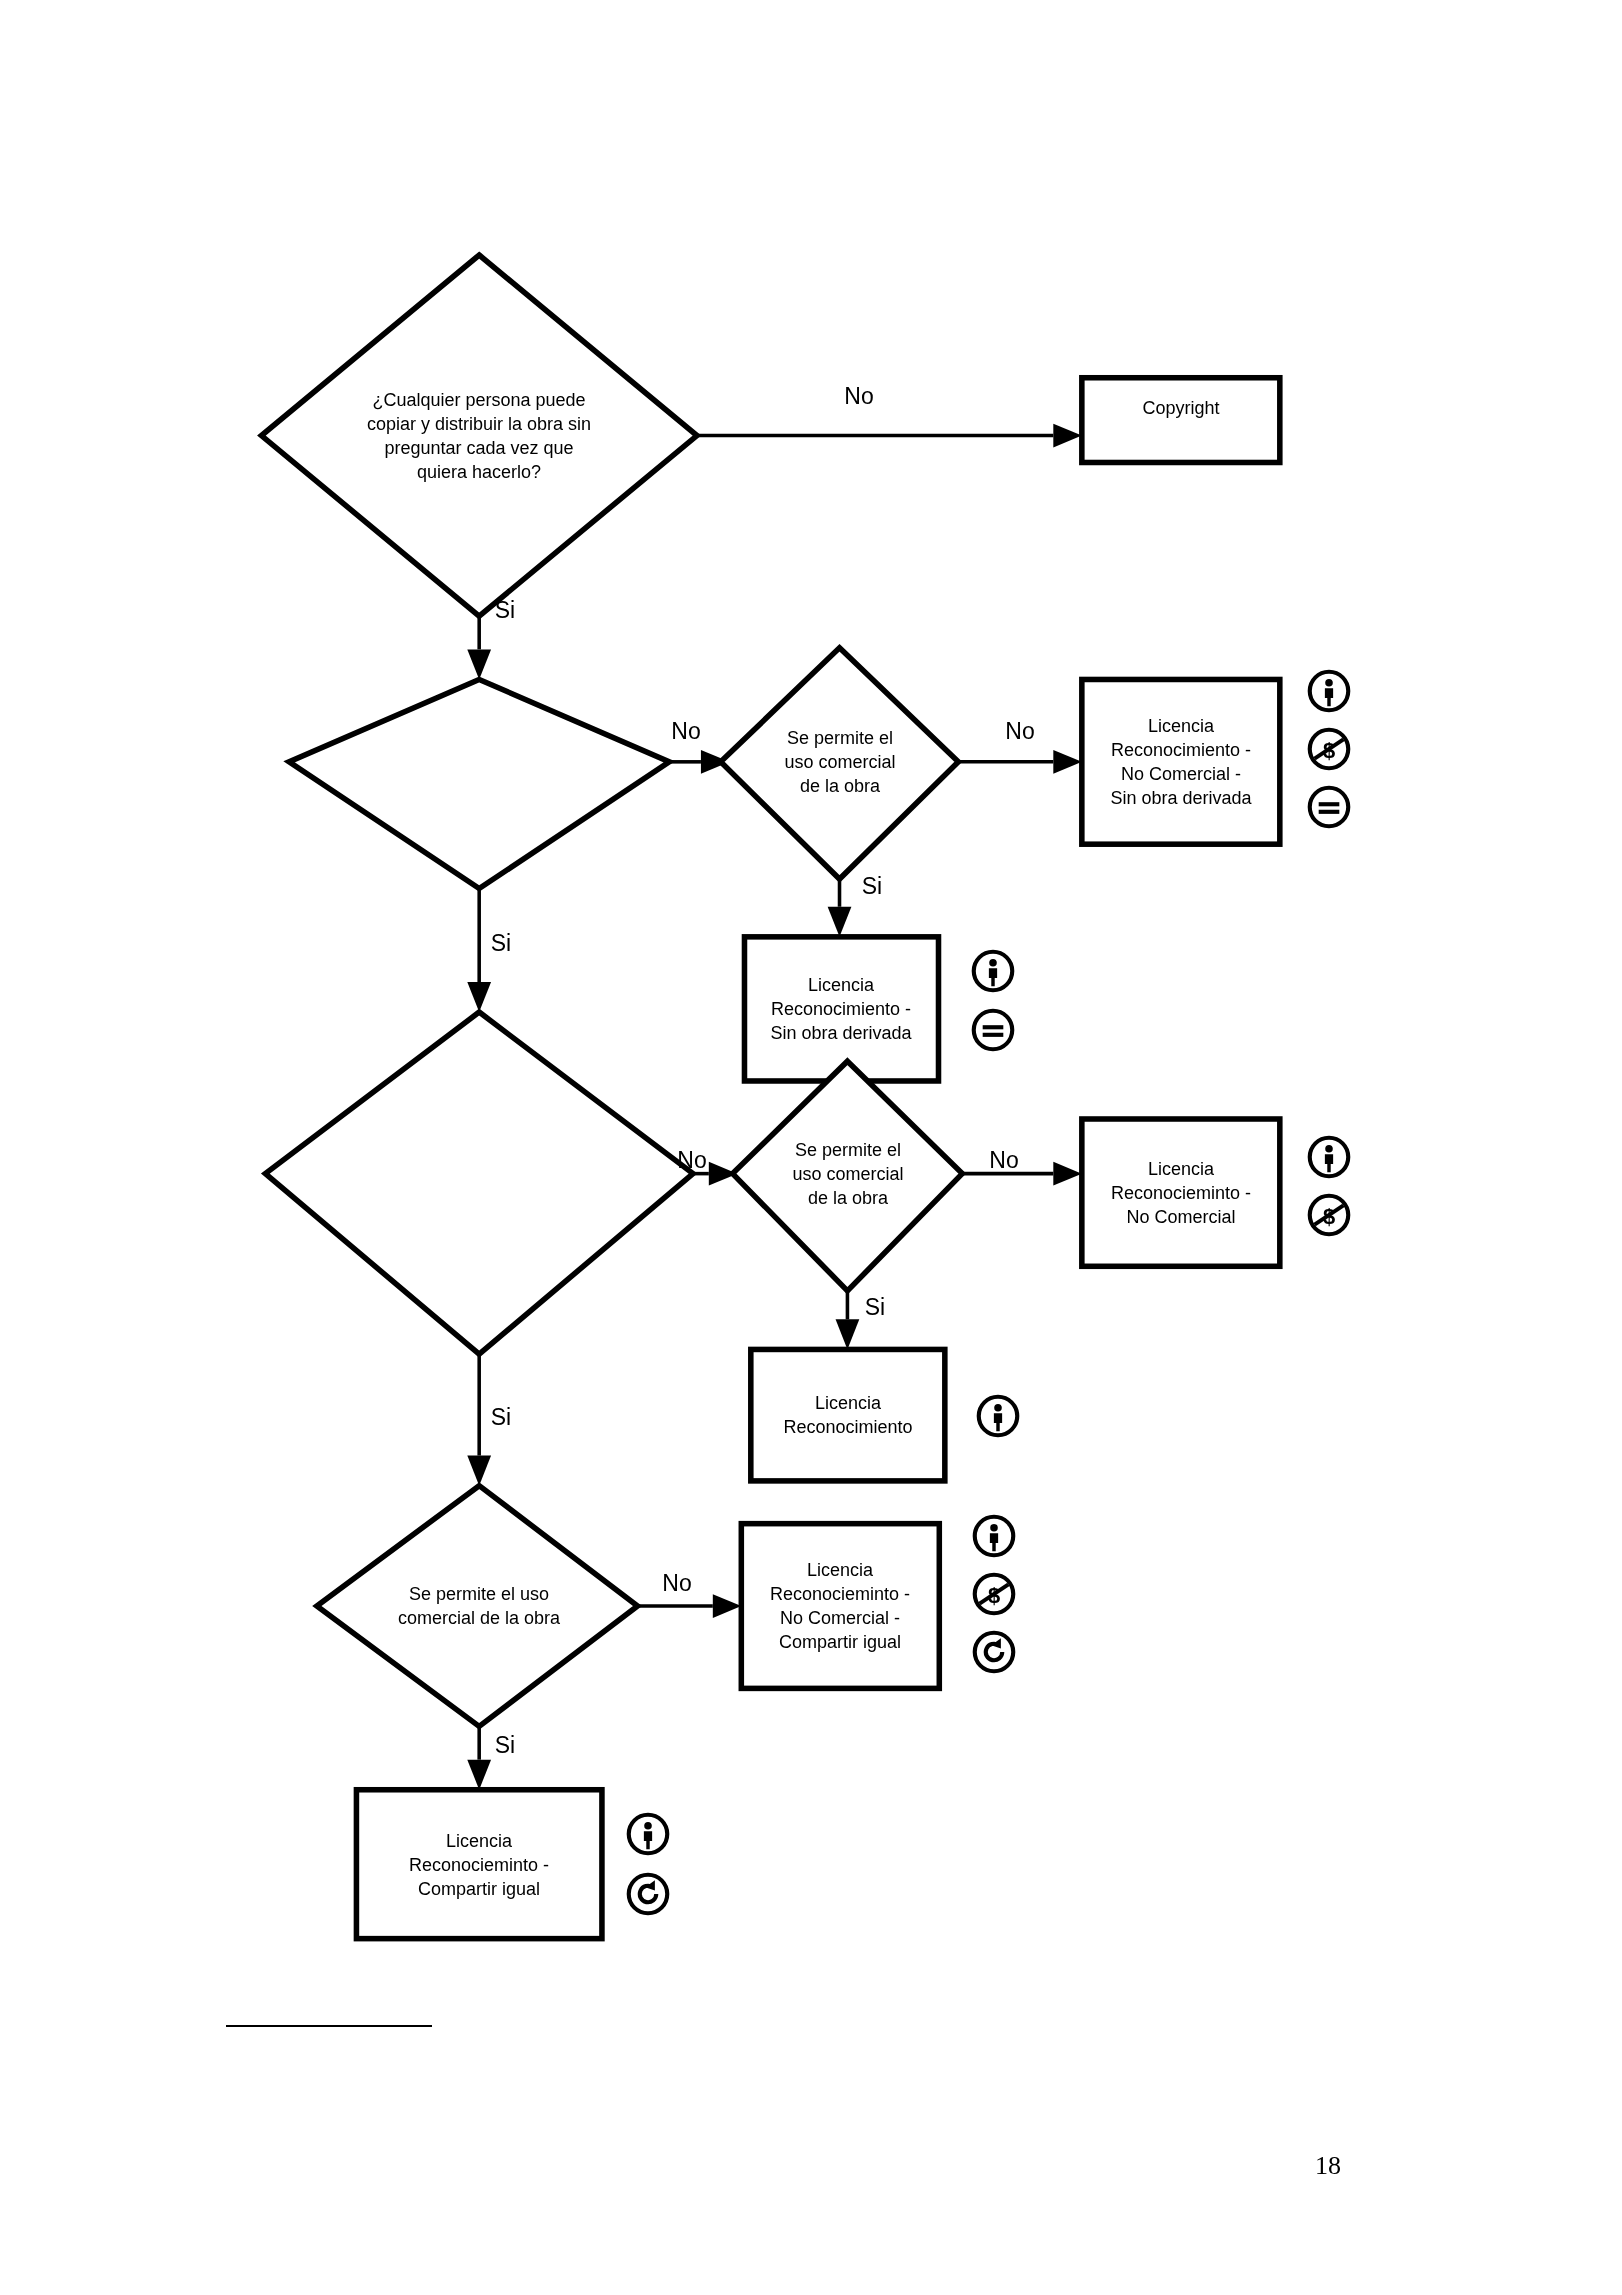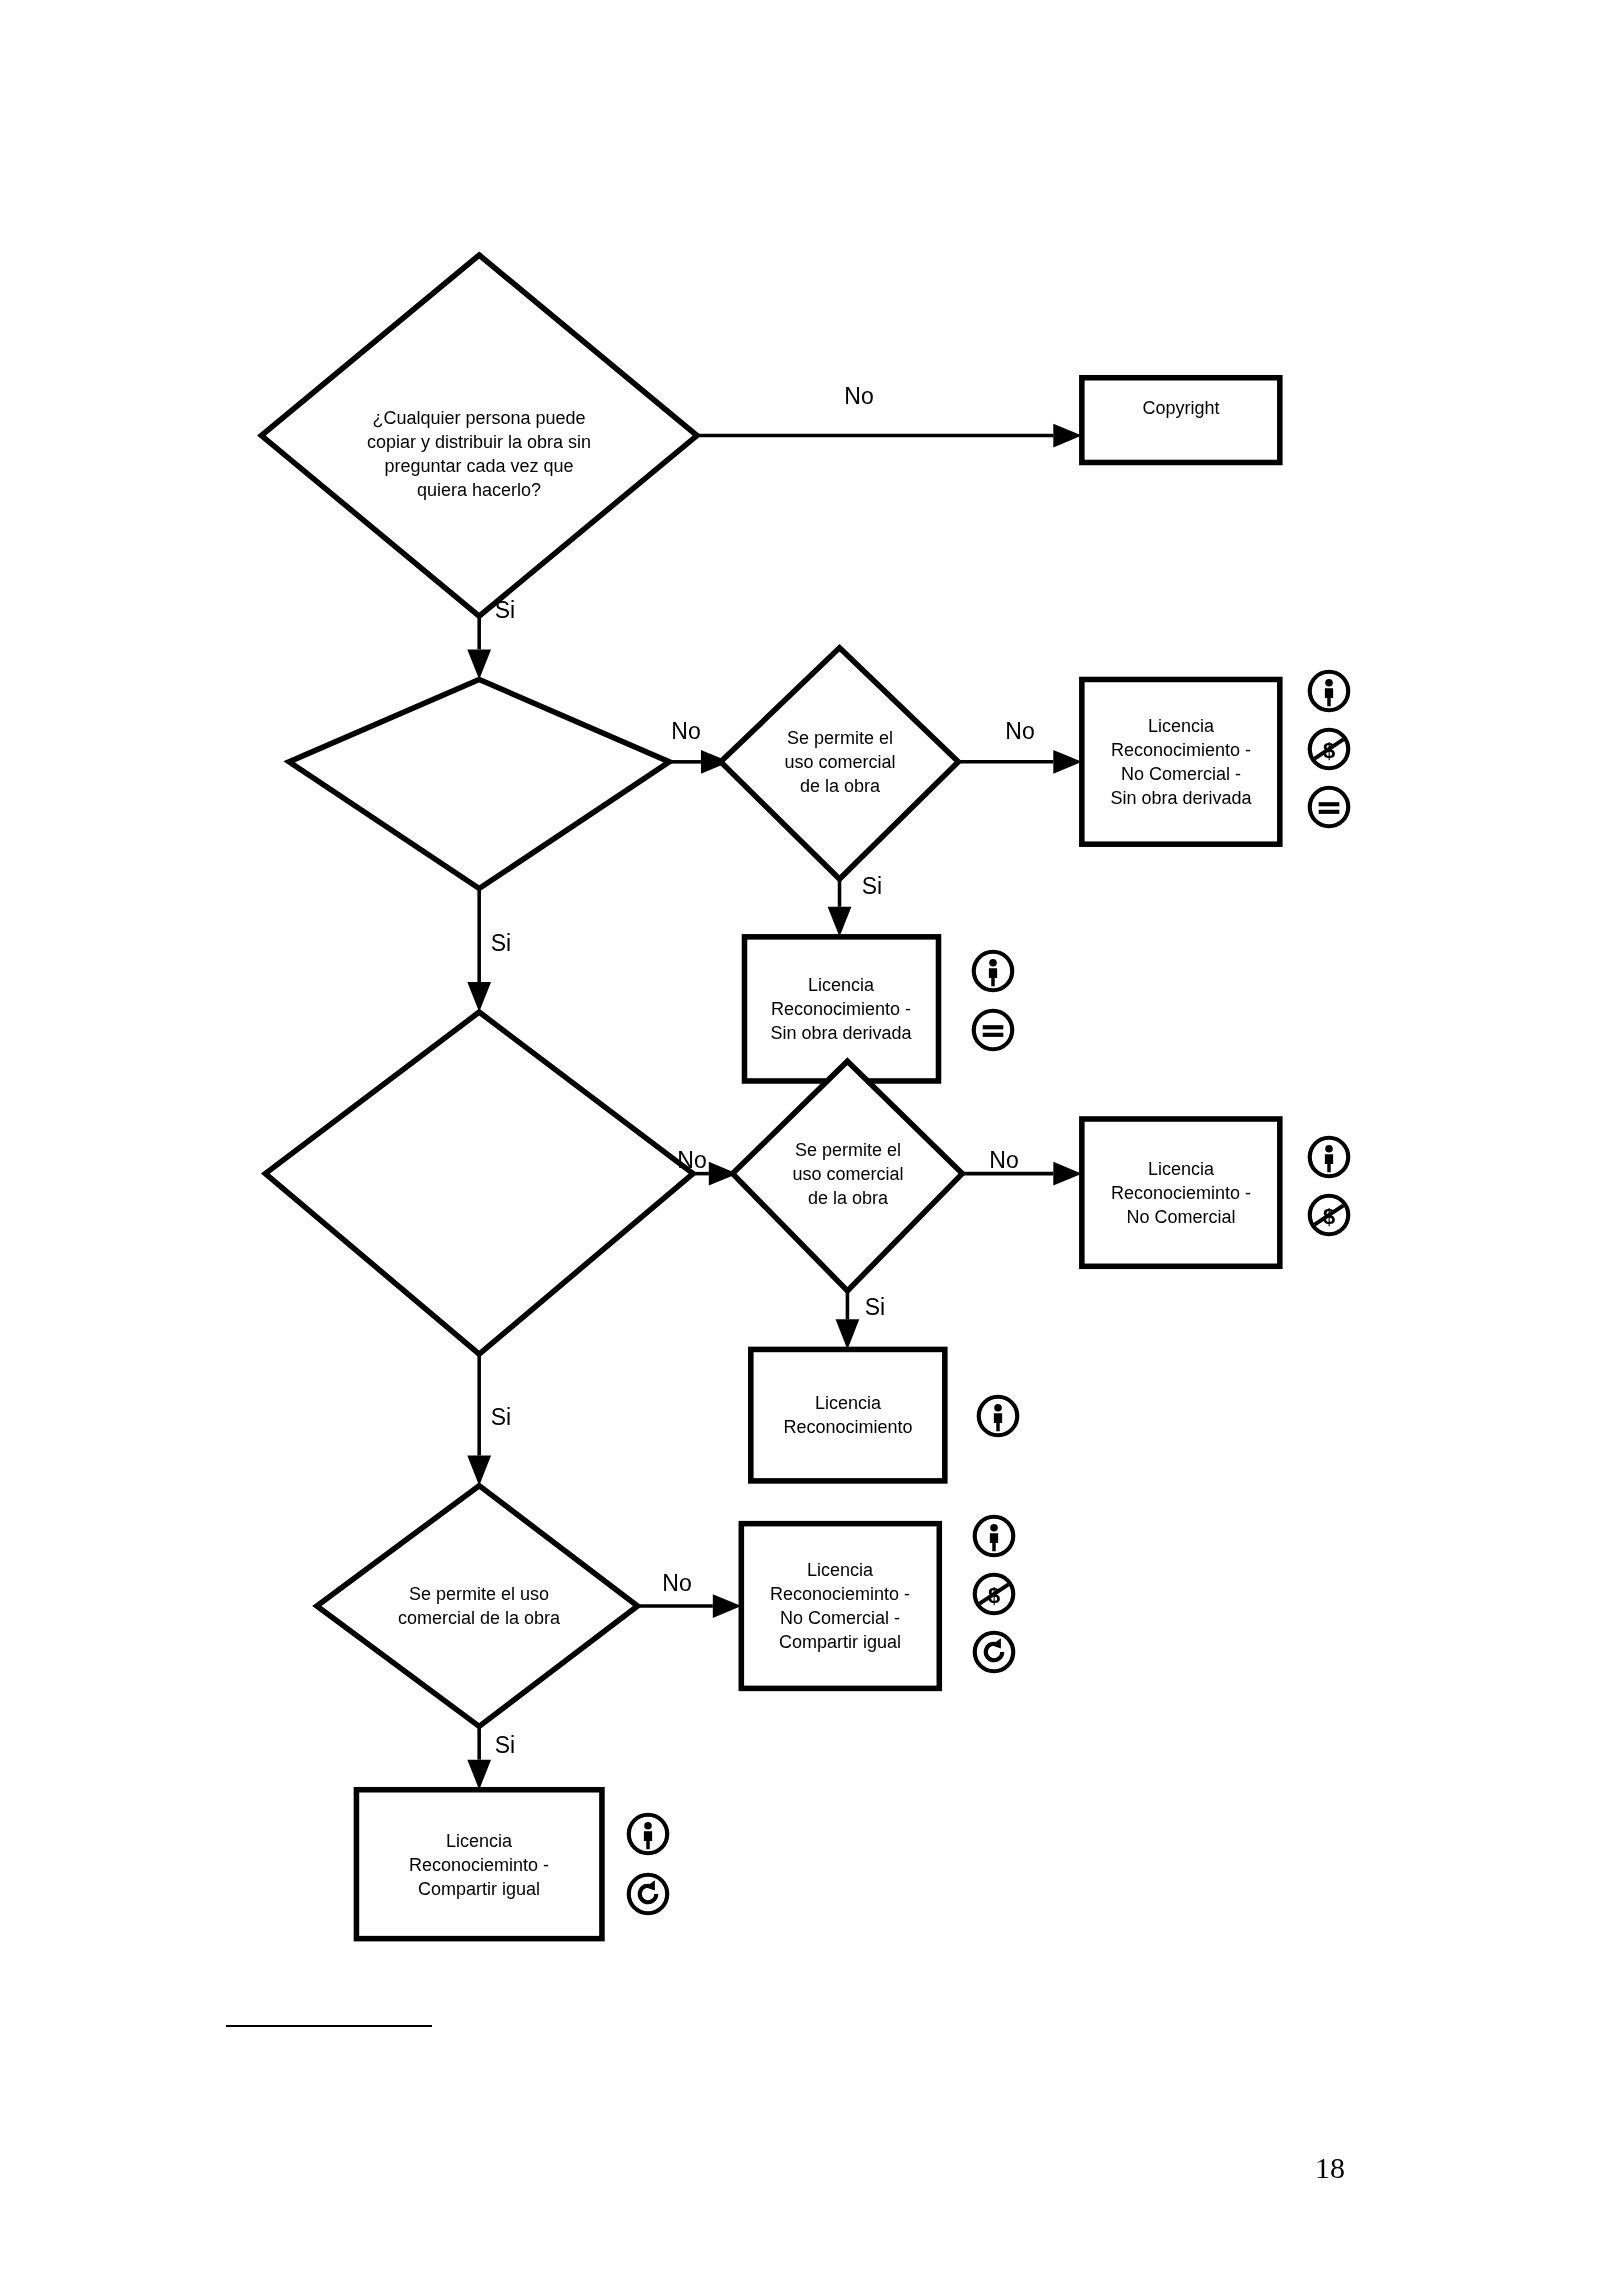--- a/index.html
+++ b/index.html
@@ -112,21 +112,21 @@
     font-size: 12.7px;
     vertical-align: super;
   }
   .footnote i { font-style: italic; }
 
   .page-number {
     position: absolute;
     left: 1315px;
     top: 2151px;
     font-family: "Liberation Serif", serif;
-    font-size: 30px;
+    font-size: 26px;
   }
 </style>
 </head>
 <body>
 
 <div class="page">
 
 
   <svg class="diagram" viewBox="0 0 2048 2898" aria-hidden="true">
 
@@ -186,21 +186,21 @@
     <polygon class="arrowhead" points="900,2013 936,2028 900,2043"></polygon>
 
     <rect class="shape box" x="936" y="1924" width="250" height="208"></rect>
 
     <line class="conn" x1="605" y1="2180" x2="605" y2="2222"></line>
     <polygon class="arrowhead" points="590,2222 620,2222 605,2260"></polygon>
 
     <rect class="shape box" x="450" y="2260" width="310" height="188"></rect>
   </svg>
 
-  <div class="node-text" style="left:479px; top:454px; width:285px;">¿Cualquier persona puede
+  <div class="node-text" style="left:479px; top:436px; width:285px;">¿Cualquier persona puede
 copiar y distribuir la obra sin
 preguntar cada vez que
 quiera hacerlo?</div>
 
   <div class="node-text" style="left:1181px; top:408px; width:182px;">Copyright</div>
 
 
   <div class="node-text" style="left:840px; top:762px; width:166px;">Se permite el
 uso comercial
 de la obra</div>

